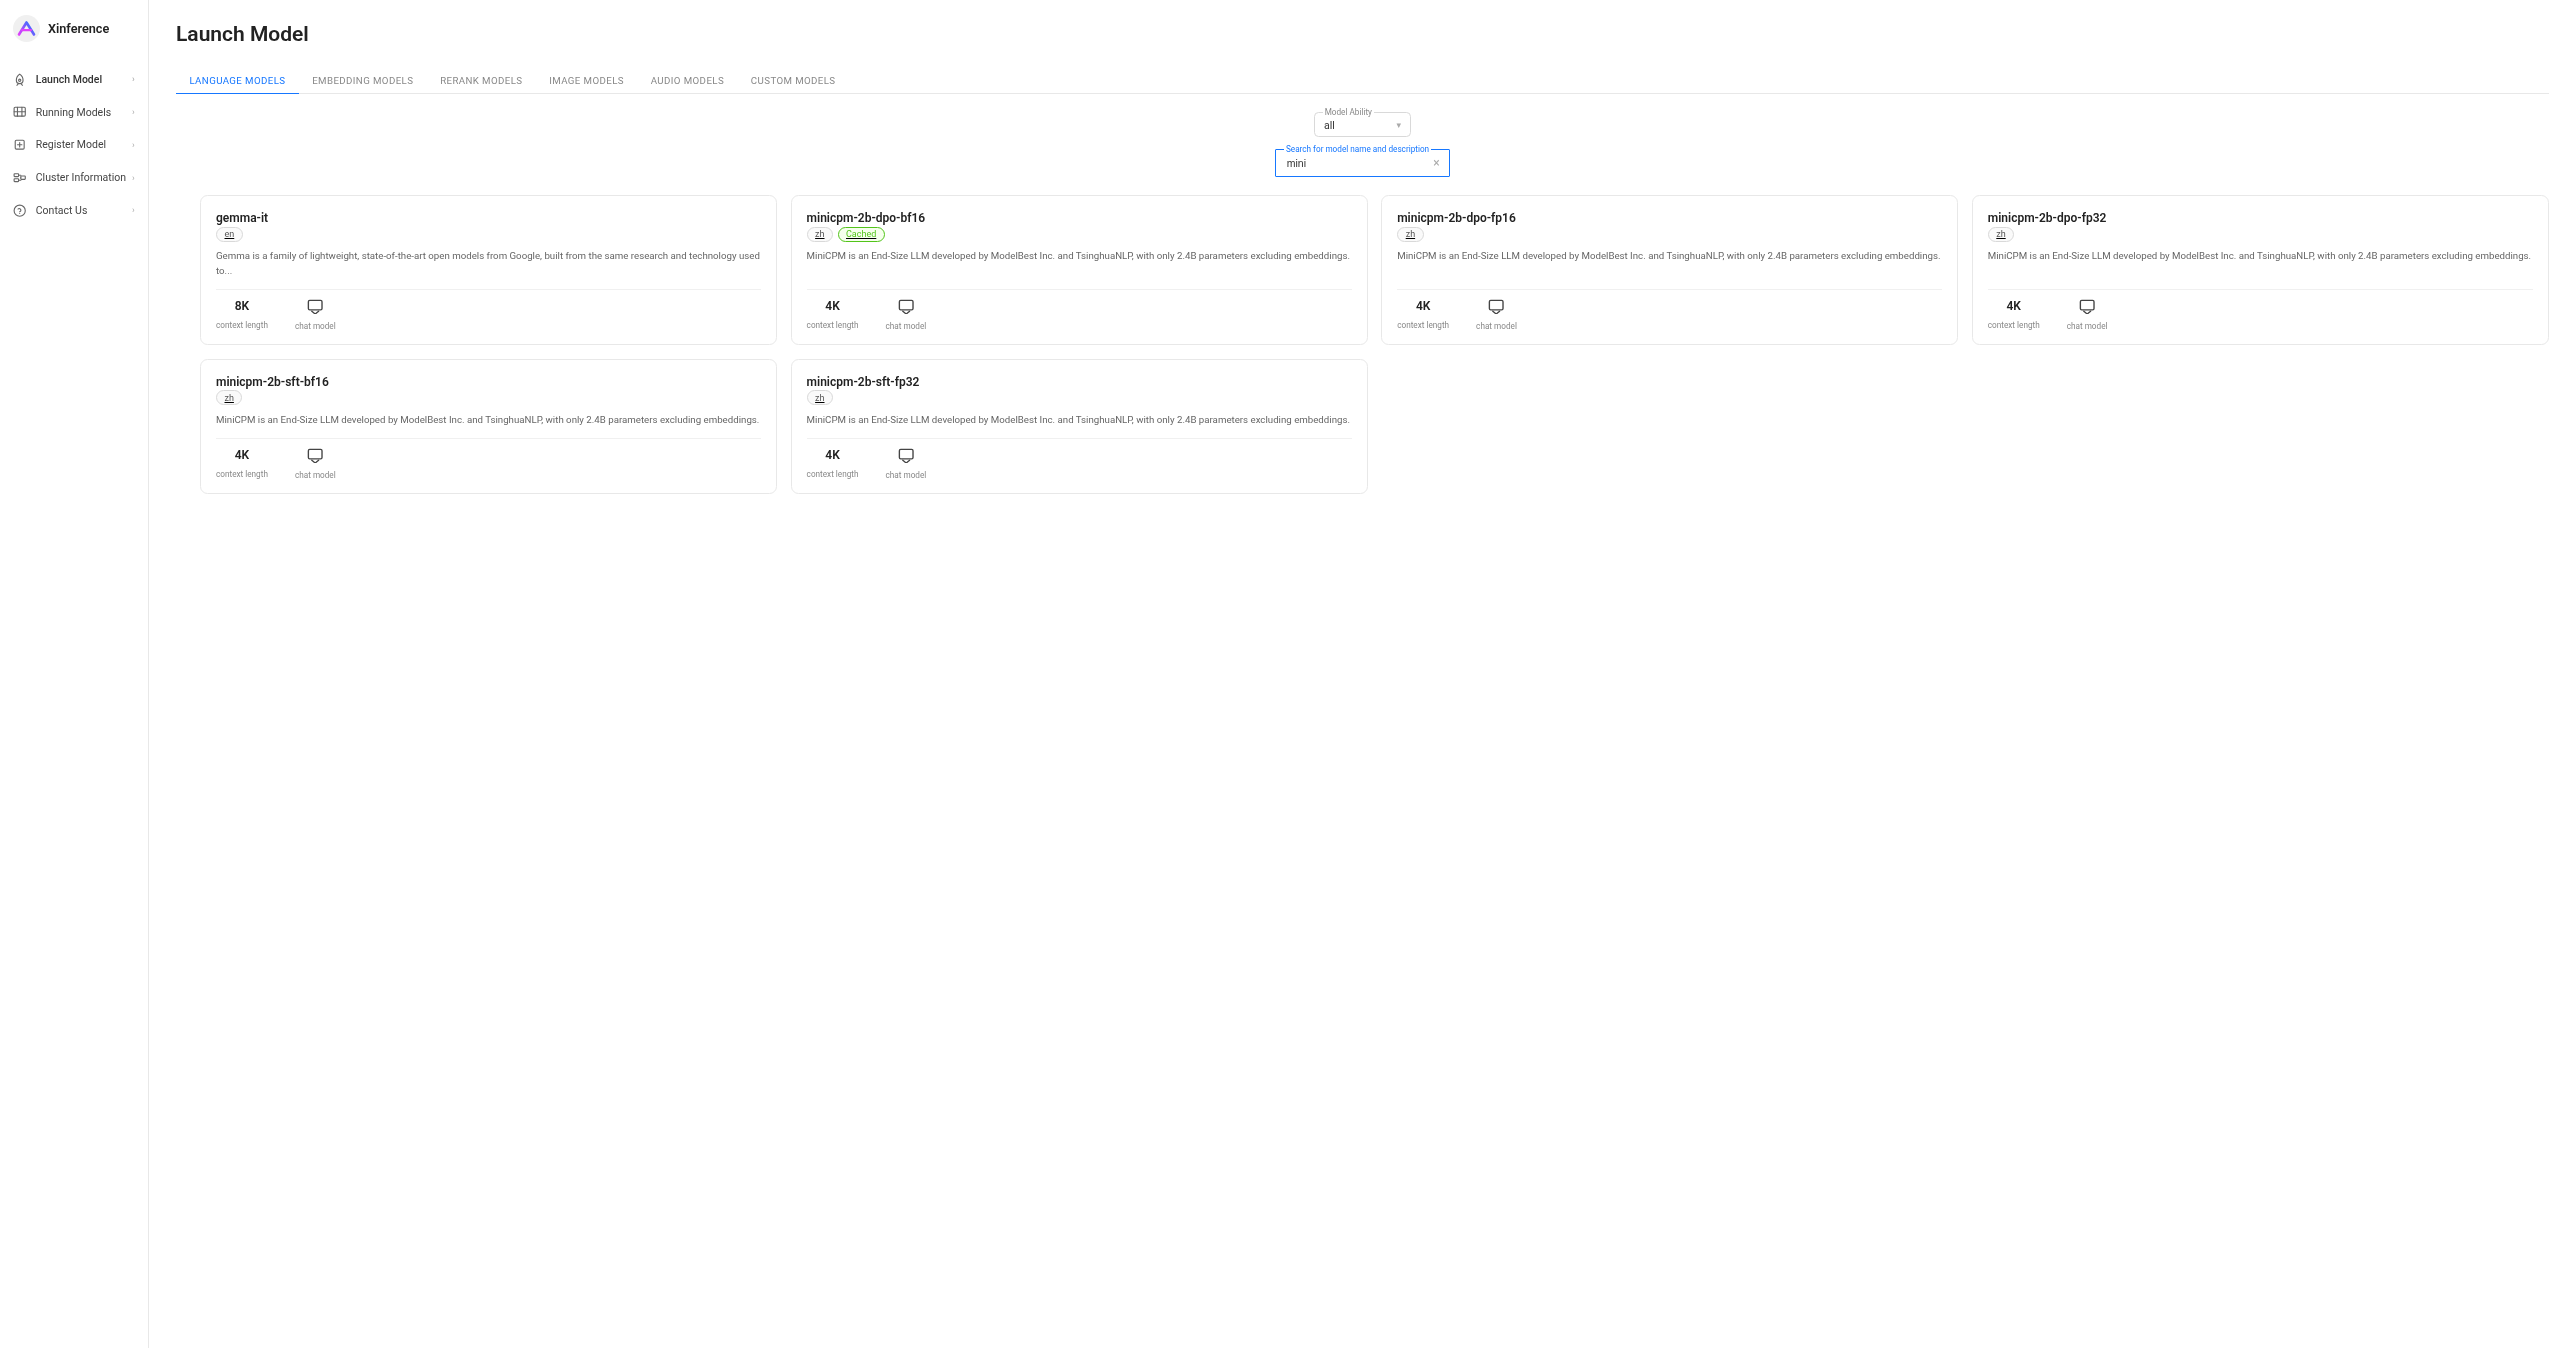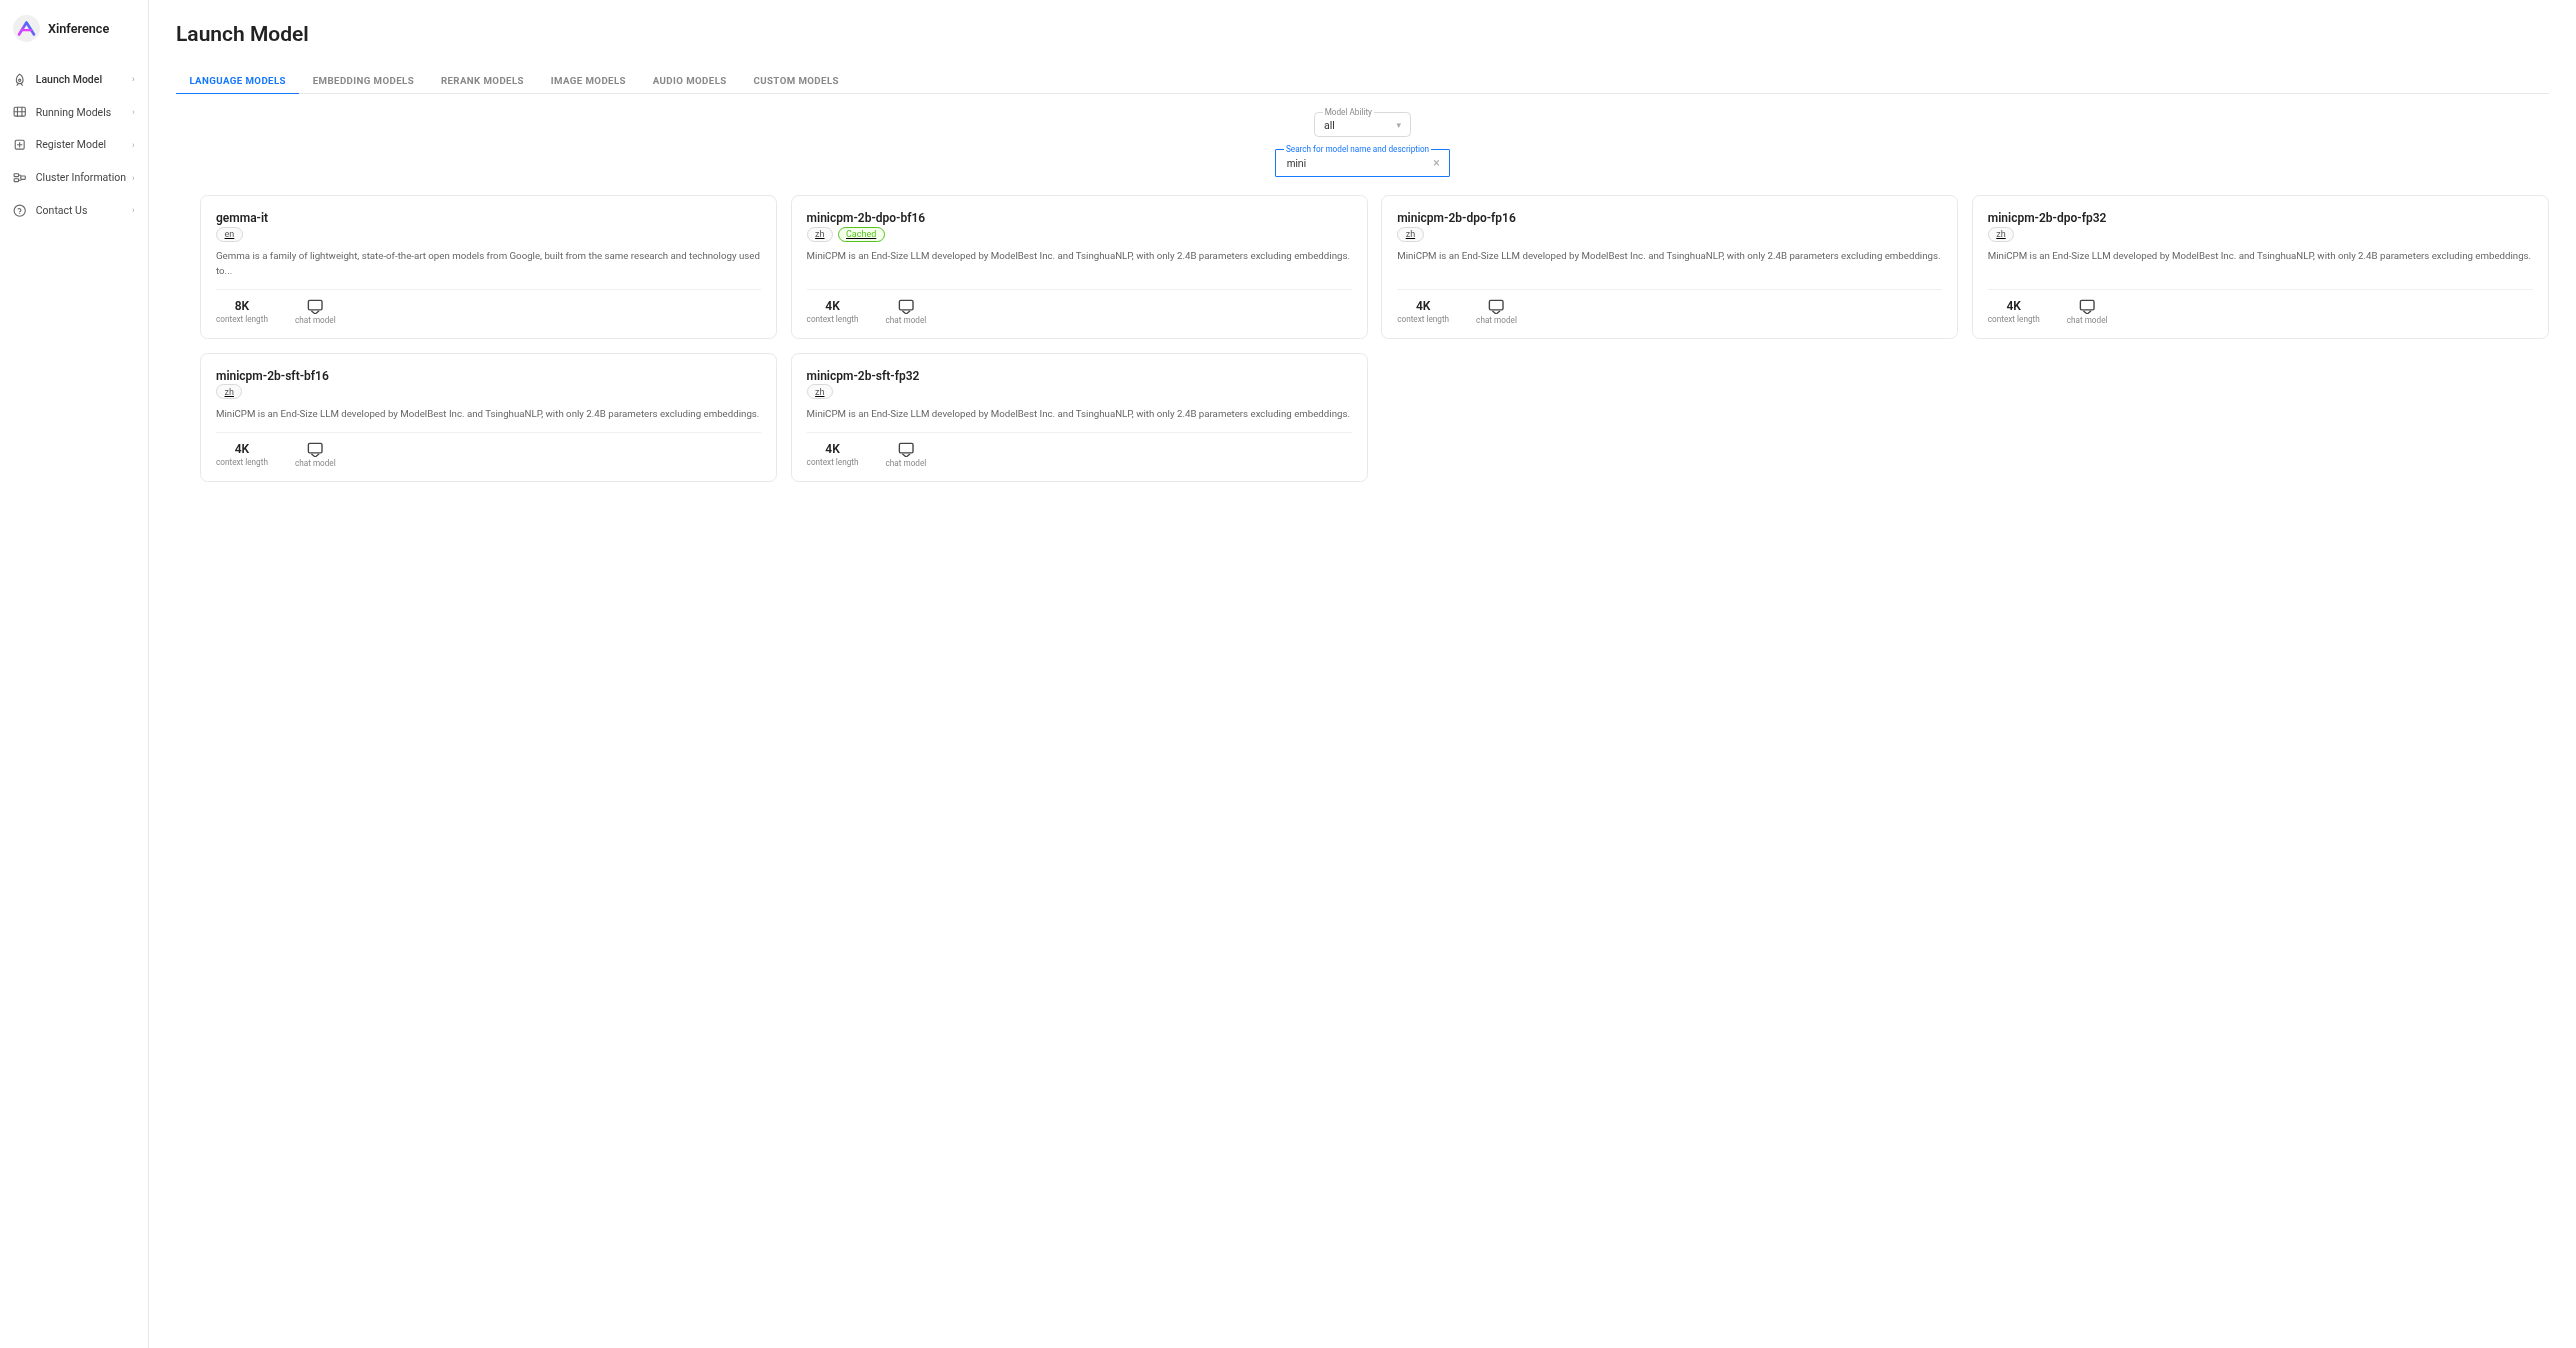--- a/index.html
+++ b/index.html
@@ -81,21 +81,21 @@
     
     .tabs {
       display: flex;
       gap: 0;
       border-bottom: 1.5px solid #e8e8e8;
       margin-bottom: 18px;
     }
     .tab {
       padding: 7.5px 13.4px;
       font-size: 9.7px;
-      font-weight: 700;
+      font-weight: 400;
       color: #888;
       cursor: pointer;
       letter-spacing: 0.4px;
       text-transform: uppercase;
       border-bottom: 1.5px solid transparent;
       margin-bottom: -1.5px;
       transition: color 0.15s;
     }
     .tab.active {
       color: #1677ff;
@@ -234,21 +234,21 @@
       justify-content: flex-start;
       gap: 27px;
       border-top: 0.7px solid #f0f0f0;
       padding-top: 9px;
       margin-top: 3px;
     }
     .card-stat {
       display: flex;
       flex-direction: column;
       align-items: center;
-      gap: 1px;
+      gap: 7px;
     }
     .card-stat-value {
       font-size: 12px;
       font-weight: 600;
       color: #222;
     }
     .card-stat-label {
       font-size: 8.2px;
       color: #888;
     }

